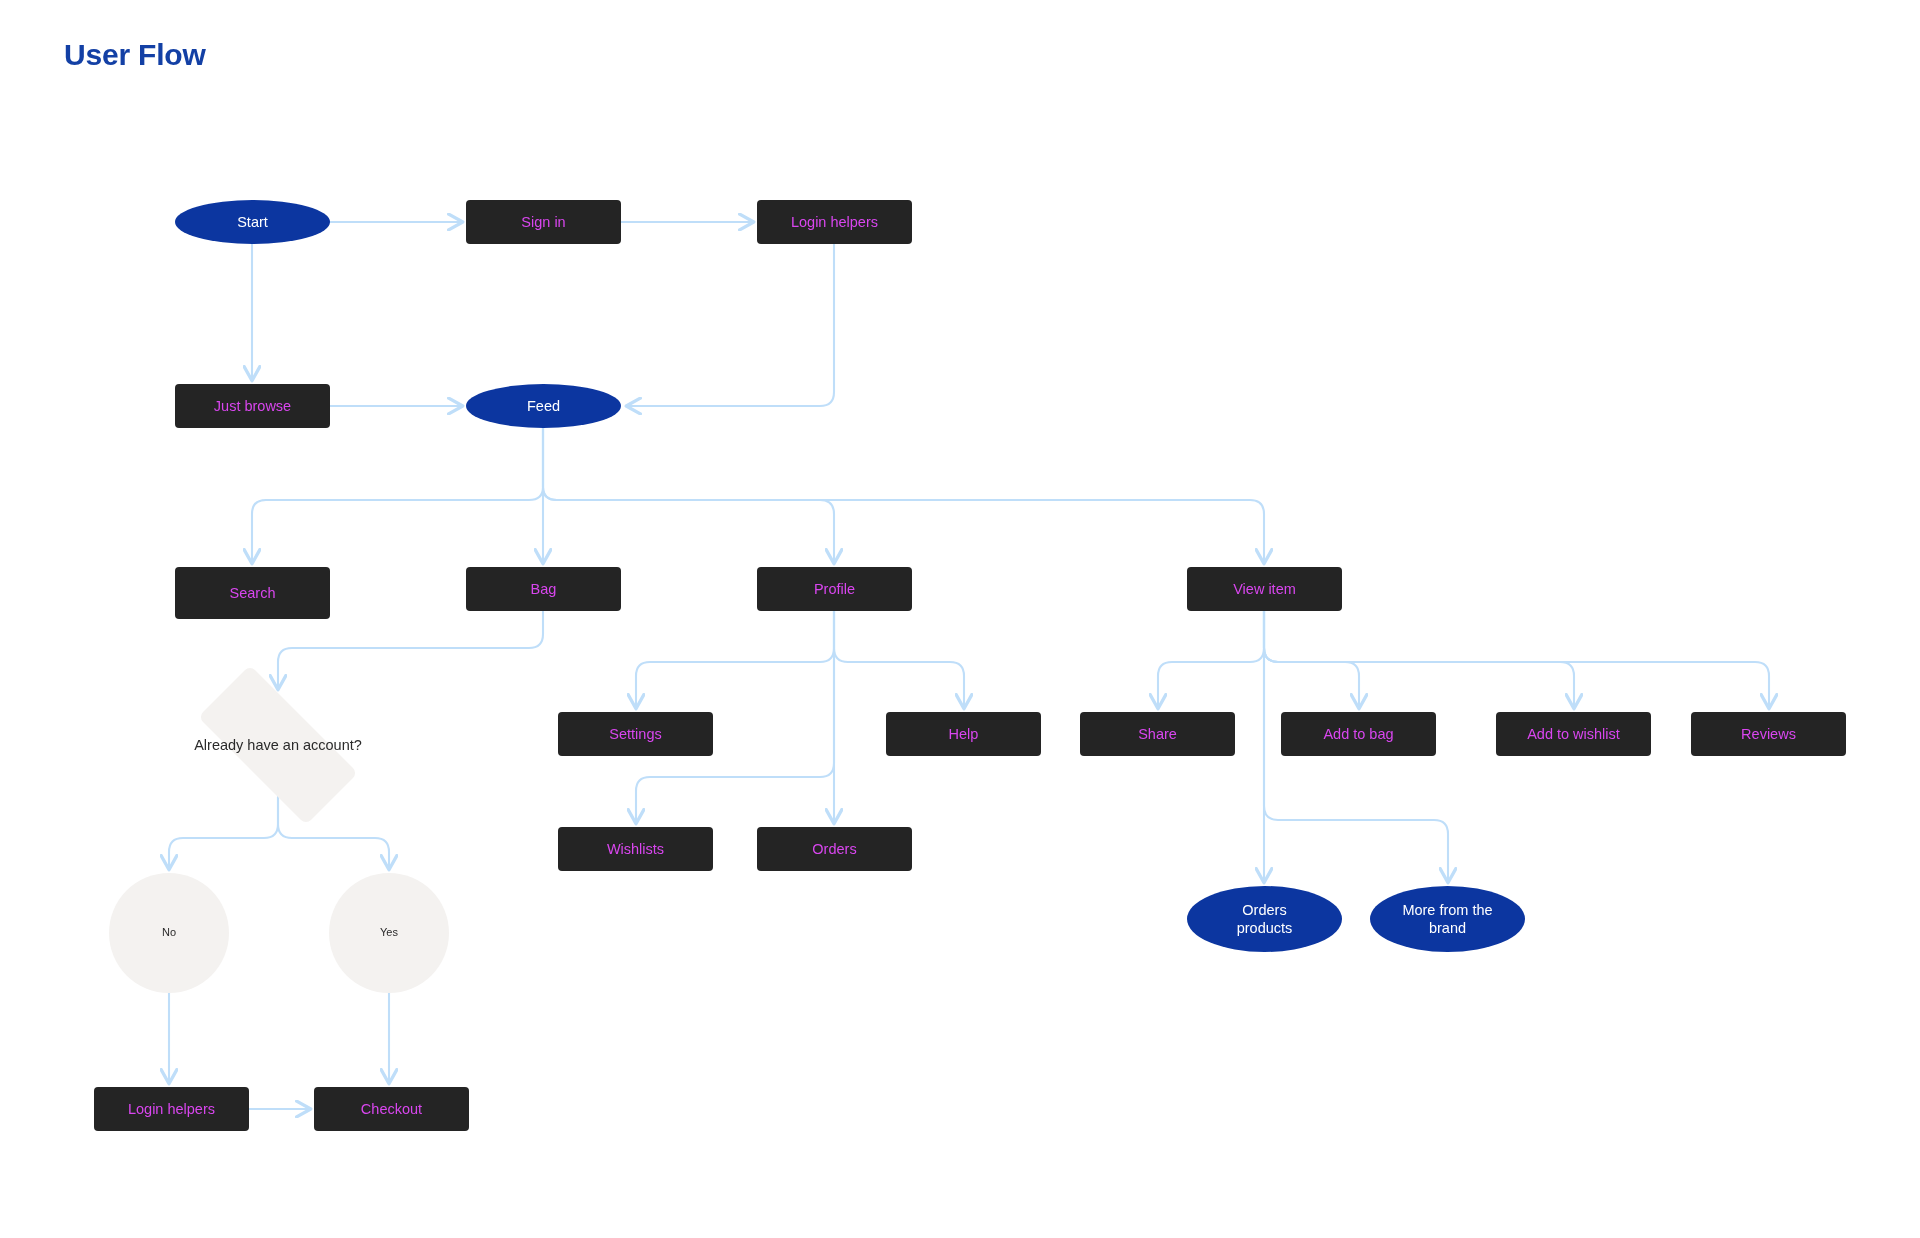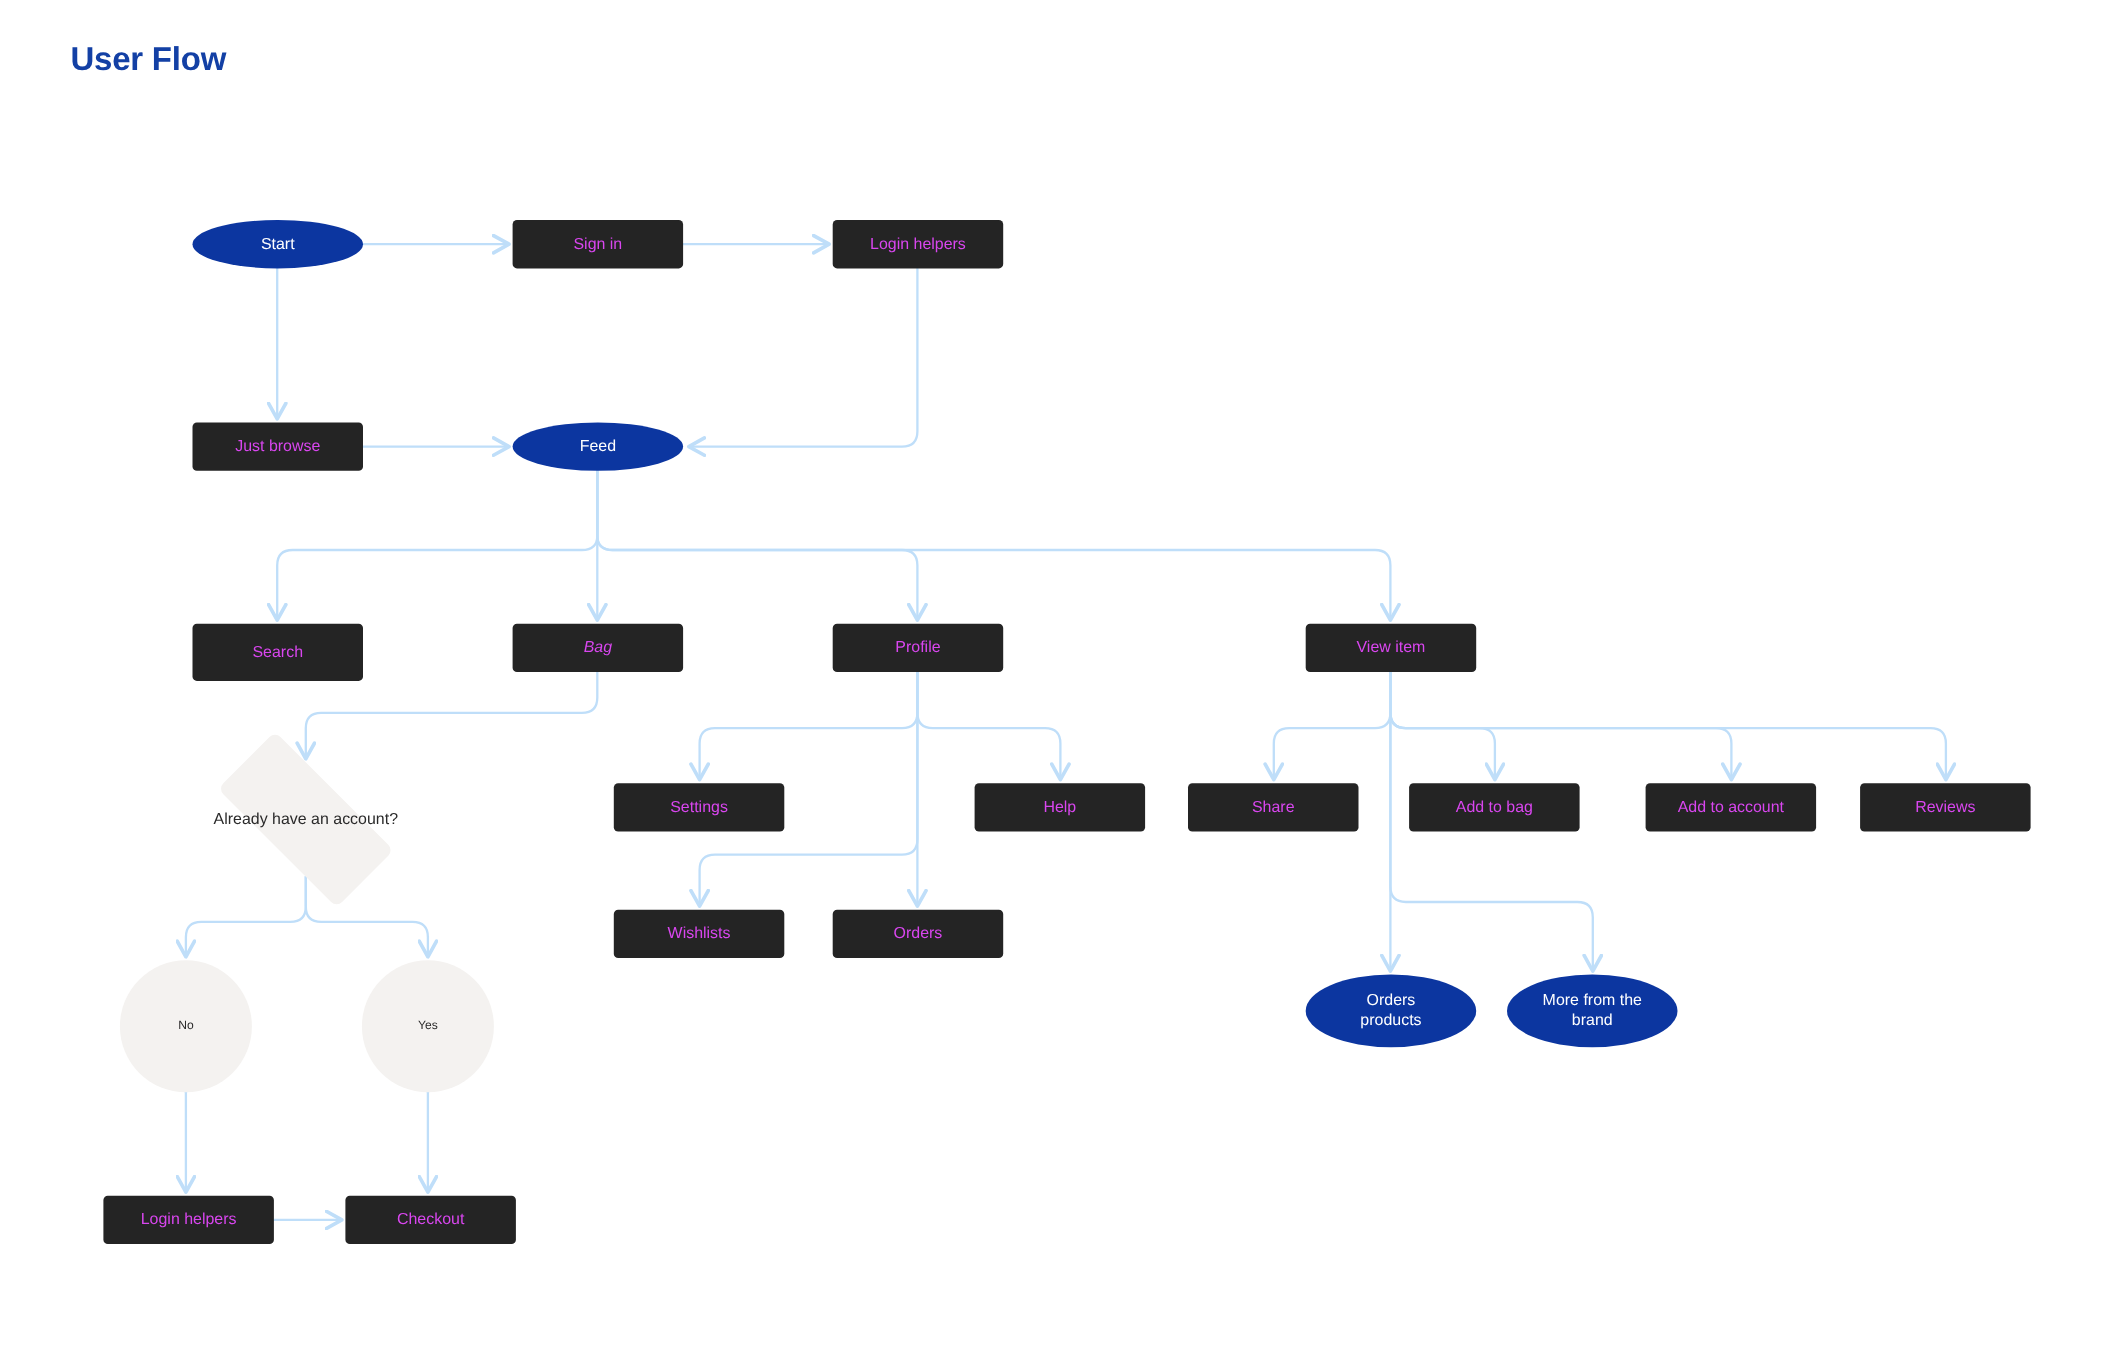--- a/index.html
+++ b/index.html
@@ -164,21 +164,21 @@
       </div>
       <div class="node node-rect" style="left: 175px; top: 384px; width: 155px; height: 44px;">
         <span class="node-label">Just browse</span>
       </div>
       <div class="node node-oval" style="left: 466px; top: 384px; width: 155px; height: 44px;">
         <span class="node-label">Feed</span>
       </div>
       <div class="node node-rect" style="left: 175px; top: 567px; width: 155px; height: 52px;">
         <span class="node-label">Search</span>
       </div>
-      <div class="node node-rect" style="left: 466px; top: 567px; width: 155px; height: 44px; font-style: italic;">
+      <div class="node node-rect" style="left: 466px; top: 567px; width: 155px; height: 44px;">
         <span class="node-label">Bag</span>
       </div>
       <div class="node node-rect" style="left: 757px; top: 567px; width: 155px; height: 44px;">
         <span class="node-label">Profile</span>
       </div>
       <div class="node node-rect" style="left: 1187px; top: 567px; width: 155px; height: 44px;">
         <span class="node-label">View item</span>
       </div>
       <div class="node node-diamond" style="left: 170px; top: 693px; width: 216px; height: 104px;">
         <div class="diamond-shape"></div>
@@ -191,21 +191,21 @@
       <div class="node node-rect" style="left: 886px; top: 712px; width: 155px; height: 44px;">
         <span class="node-label">Help</span>
       </div>
       <div class="node node-rect" style="left: 1080px; top: 712px; width: 155px; height: 44px;">
         <span class="node-label">Share</span>
       </div>
       <div class="node node-rect" style="left: 1281px; top: 712px; width: 155px; height: 44px;">
         <span class="node-label">Add to bag</span>
       </div>
       <div class="node node-rect" style="left: 1496px; top: 712px; width: 155px; height: 44px;">
-        <span class="node-label">Add to account</span>
+        <span class="node-label">Add to wishlist</span>
       </div>
       <div class="node node-rect" style="left: 1691px; top: 712px; width: 155px; height: 44px;">
         <span class="node-label">Reviews</span>
       </div>
       <div class="node node-rect" style="left: 558px; top: 827px; width: 155px; height: 44px;">
         <span class="node-label">Wishlists</span>
       </div>
       <div class="node node-rect" style="left: 757px; top: 827px; width: 155px; height: 44px;">
         <span class="node-label">Orders</span>
       </div>

